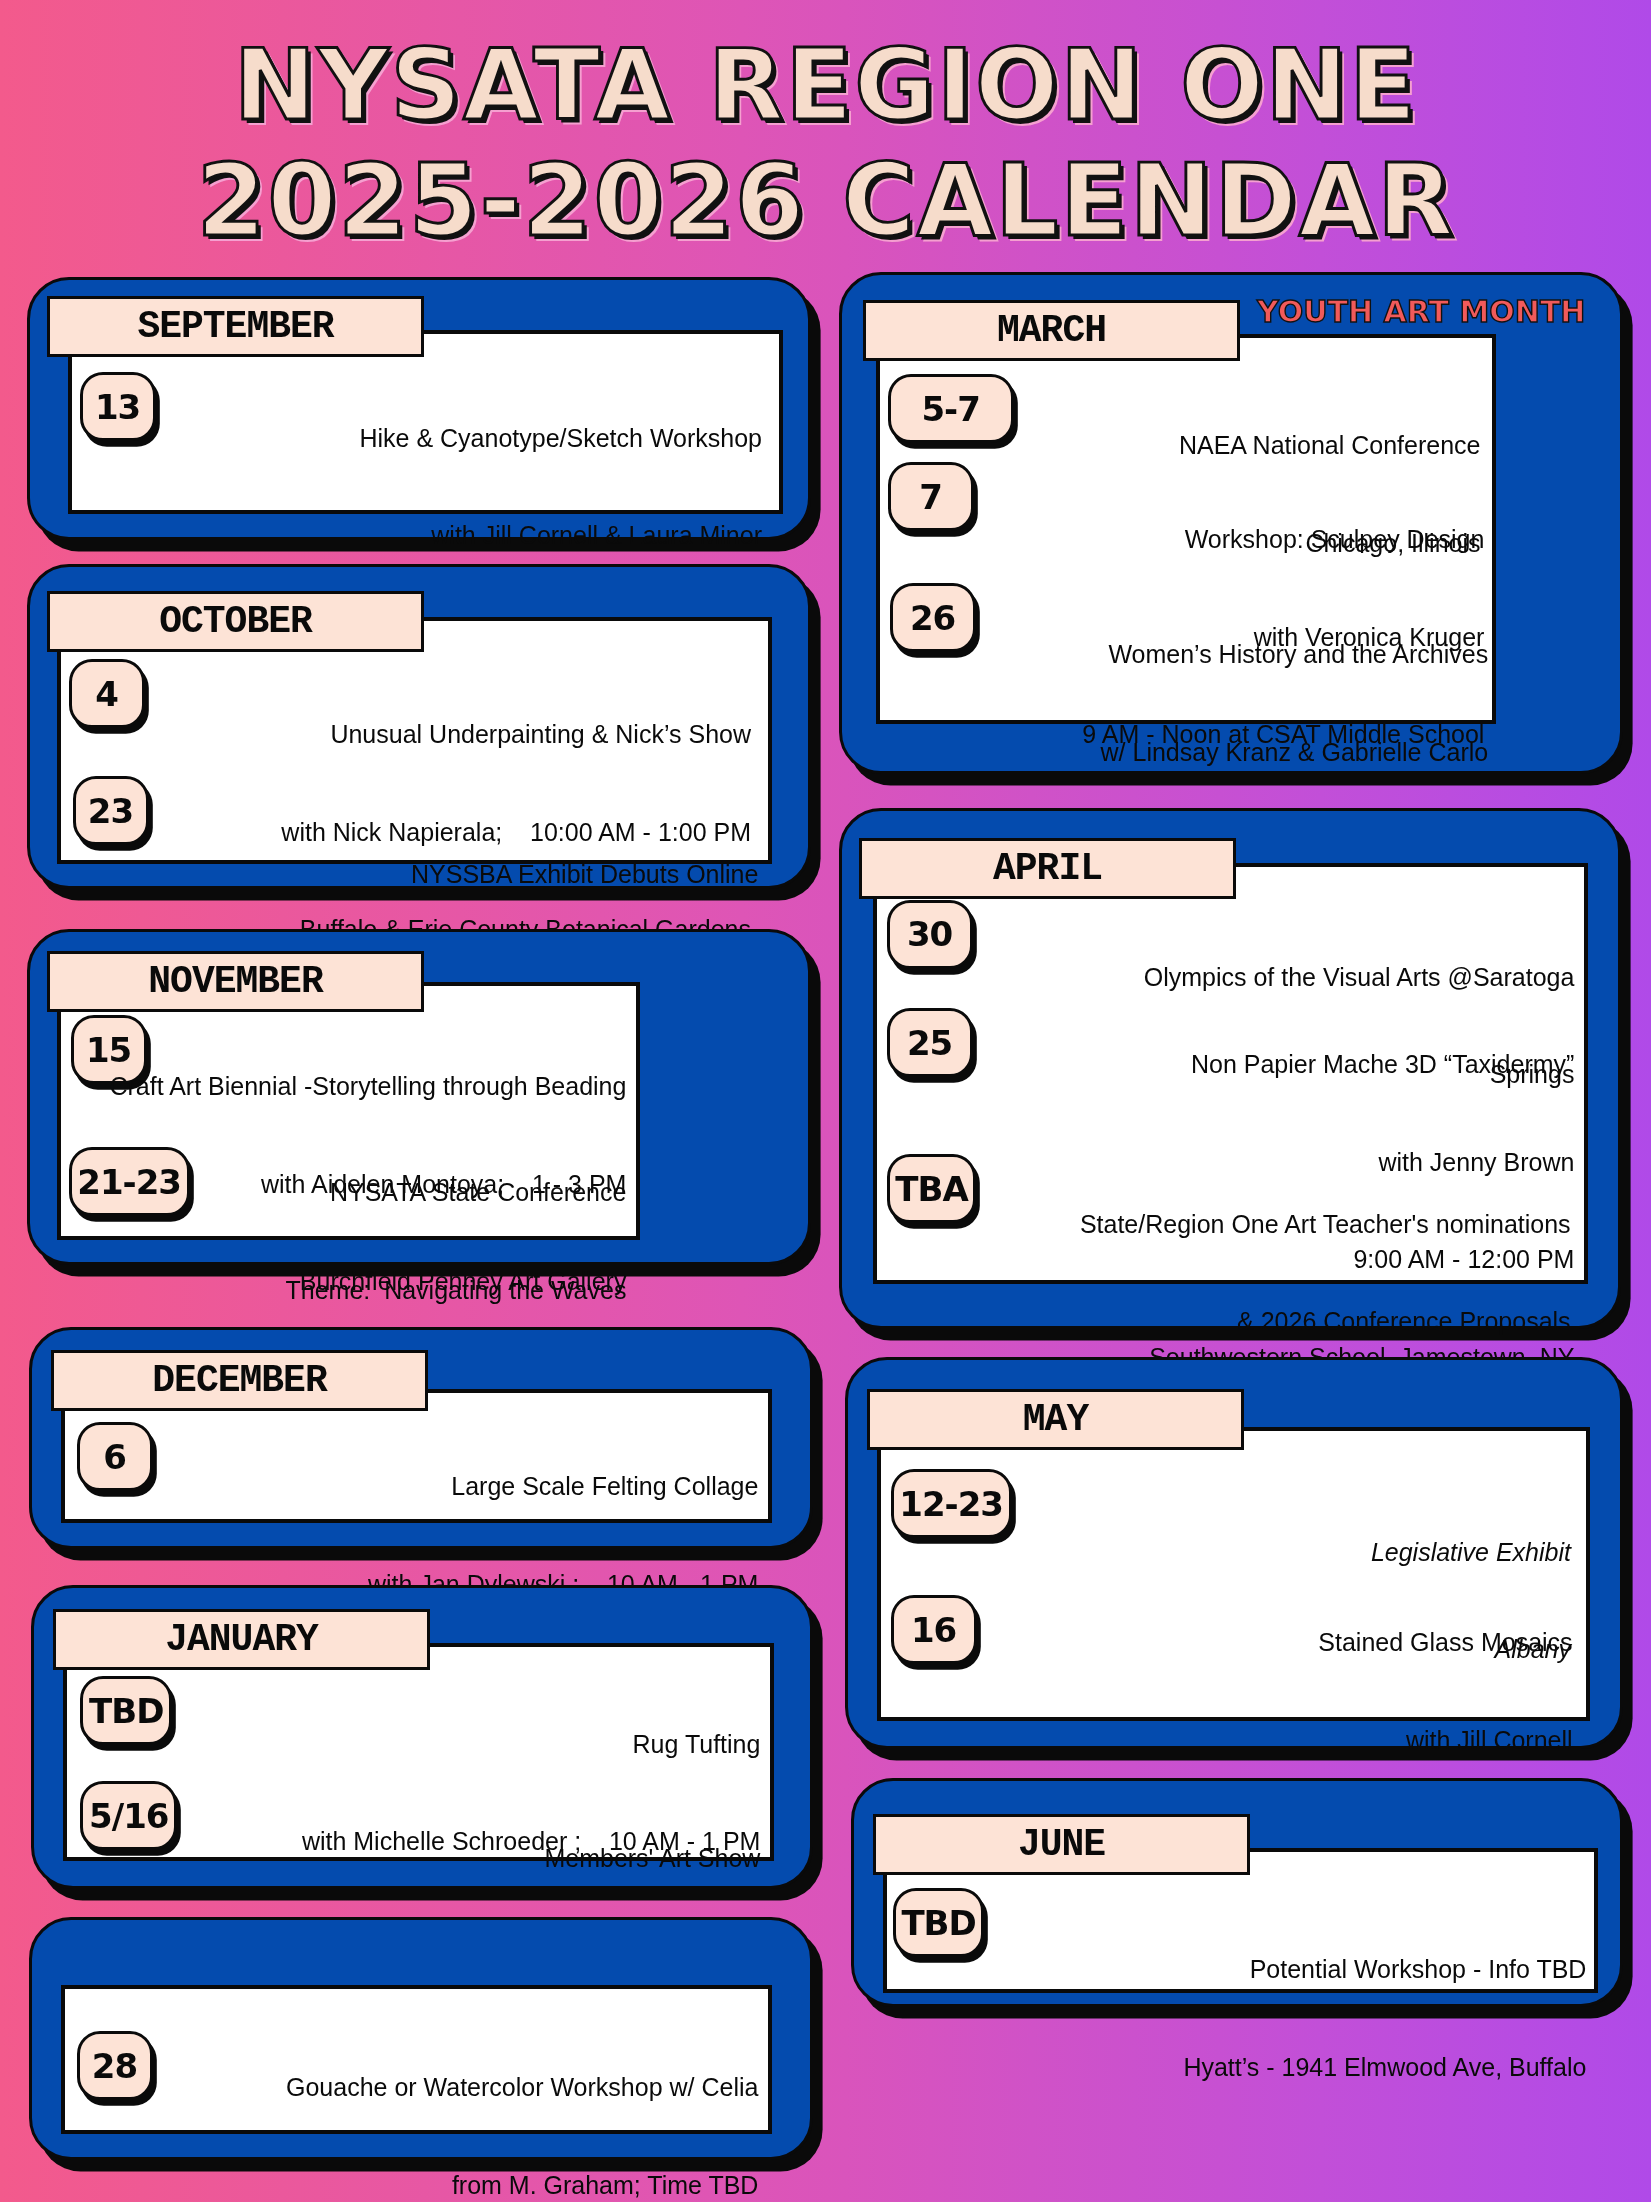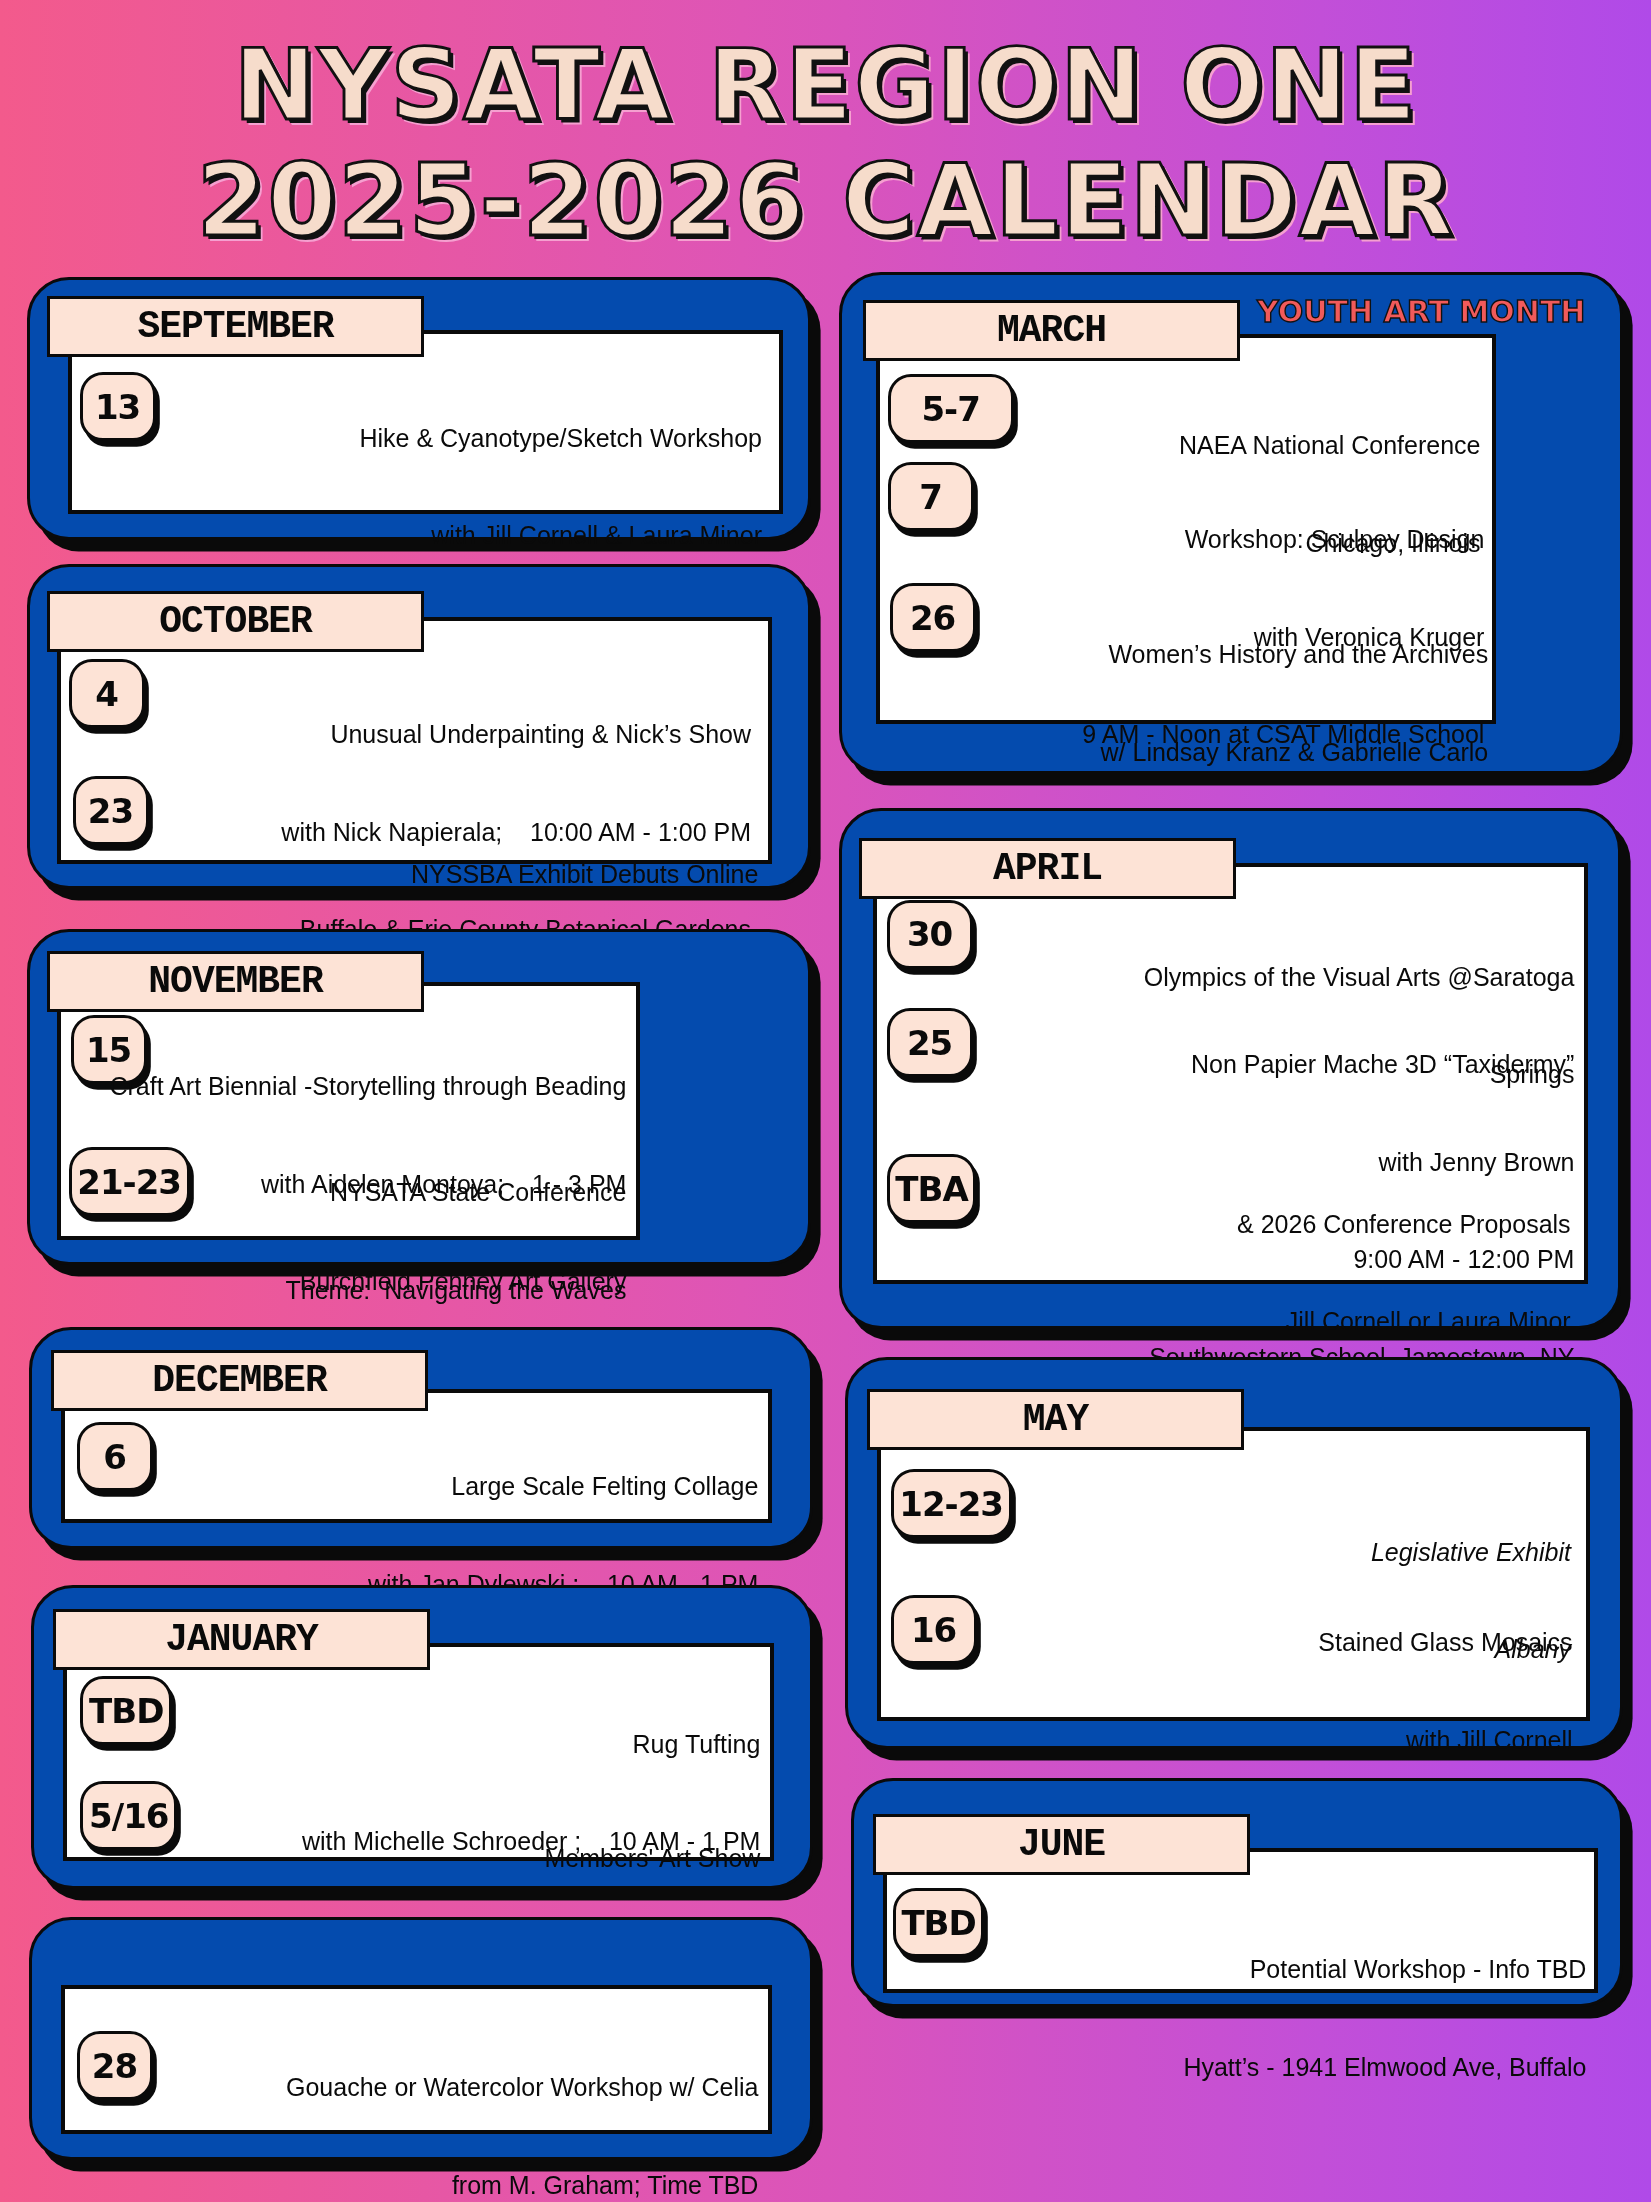--- a/index.html
+++ b/index.html
@@ -207,20 +207,21 @@
       <div class="lines" style="top:-25px; right:9.6px;">
         <div>Non Papier Mache 3D “Taxidermy”</div>
         <div>with Jenny Brown</div>
         <div>9:00 AM - 12:00 PM</div>
         <div>Southwestern School, Jamestown, NY</div>
       </div>
     </div>
     <div class="event" style="top:287px;">
       <div class="date-pill" style="left:9.6px; top:0; min-width:86px;">TBA</div>
       <div class="lines" style="top:-11.5px; right:13.4px;">
+        <div>State/Region One Art Teacher's nominations</div>
         <div>&amp; 2026 Conference Proposals</div>
         <div>Jill Cornell or Laura Minor</div>
       </div>
     </div>
   </div>
   <div class="month-tab" style="left:17px; top:27px;">APRIL</div>
 </div>
 
 <div class="card" style="left:845px; top:1357px; width:778px; height:392px;">
   <div class="panel" style="left:29px; top:67px; width:713px; height:294px;">

